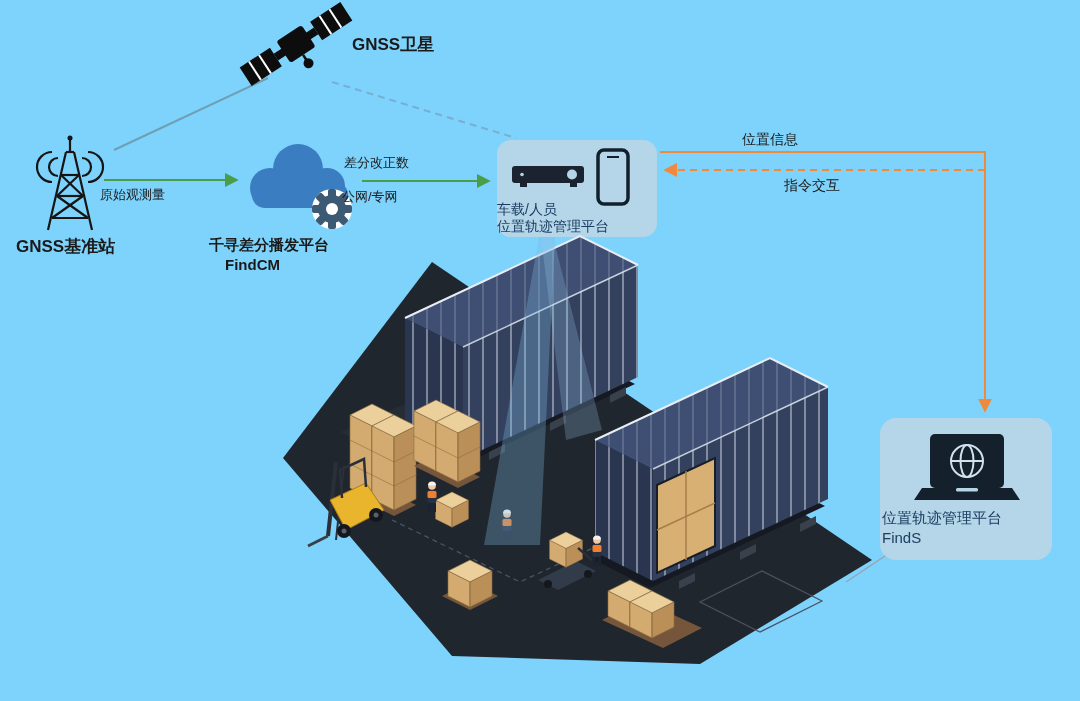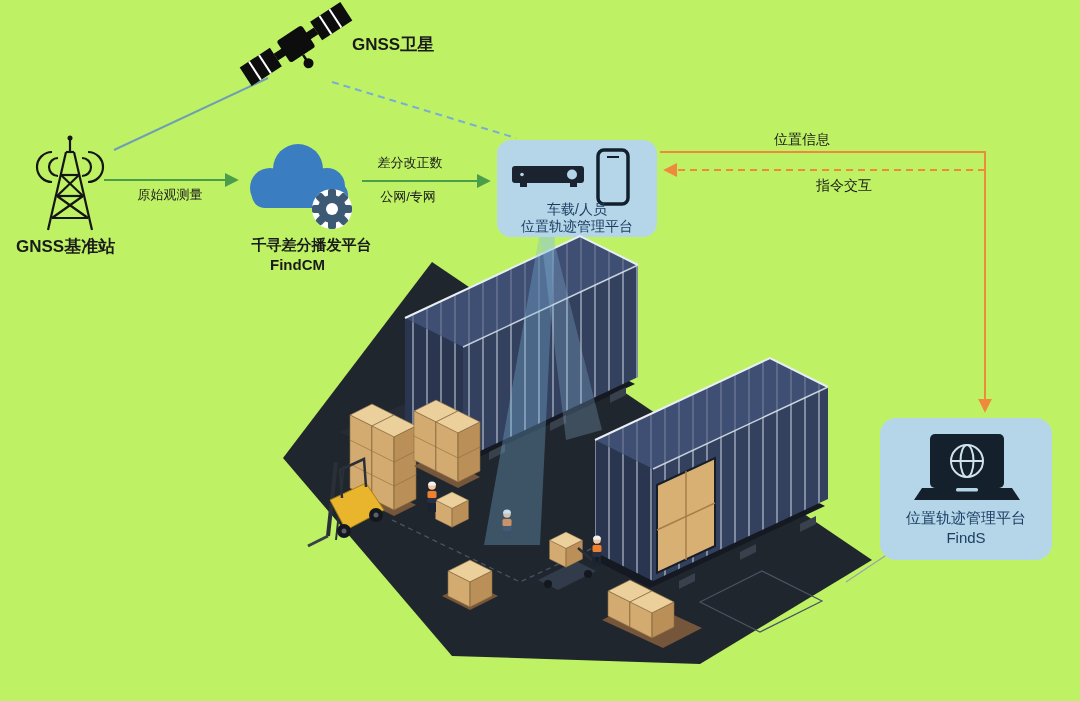--- a/index.html
+++ b/index.html
@@ -1,21 +1,21 @@
 <!DOCTYPE html>
 <html><head>
 <meta charset="utf-8">
 <style>
   *{margin:0;padding:0;box-sizing:border-box}
   html,body{width:1080px;height:701px;background:#ffffff;overflow:hidden;
     font-family:"Liberation Sans",sans-serif;}
-  .stage{position:relative;width:1080px;height:701px;background:#bef264}
+  .stage{position:relative;width:1080px;height:701px;background:#7dd3fc}
   svg.scene{position:absolute;left:0;top:0;width:1080px;height:701px}
   .lbl{position:absolute;color:#1a1a1a;white-space:nowrap;line-height:1.25}
-  .center{text-align:center}
+  .center{}
   .bold{font-weight:700}
   .navy{color:#1c3e63;font-weight:400}
   .fs17{font-size:17px}.fs15{font-size:15px}.fs14{font-size:14px}.fs13{font-size:13px}
 </style>
 </head>
 <body>
 
 <div class="stage">
 
 <svg class="scene" viewBox="0 0 1080 701">
@@ -244,21 +244,21 @@
       <polygon points="539,237 555,237 540,545 484,545" fill="rgba(125,185,225,0.32)"></polygon>
       <polygon points="541,237 553,237 602,430 566,440" fill="rgba(150,200,235,0.25)"></polygon>
     </g>
   </g>
 </svg>
 
 <div class="lbl fs17 bold" style="left:352px;top:34px">GNSS卫星</div>
 <div class="lbl fs17 bold" style="left:16px;top:236px">GNSS基准站</div>
 <div class="lbl fs13 center" style="left:100px;top:187px;width:140px">原始观测量</div>
 
-<div class="lbl fs15 bold center" style="left:239px;top:236px;width:145px">千寻差分播发平台</div>
+<div class="lbl fs15 bold center" style="left:209px;top:236px;width:145px">千寻差分播发平台</div>
 <div class="lbl fs15 bold center" style="left:225px;top:256px;width:145px">FindCM</div>
 
 <div class="lbl fs13 center" style="left:344px;top:155px;width:132px">差分改正数</div>
 <div class="lbl fs13 center" style="left:342px;top:189px;width:132px">公网/专网</div>
 
 <div class="lbl fs14 navy center" style="left:497px;top:201px;width:160px">车载/人员</div>
 <div class="lbl fs14 navy center" style="left:497px;top:218px;width:160px">位置轨迹管理平台</div>
 
 <div class="lbl fs14 center" style="left:742px;top:131px;width:120px">位置信息</div>
 <div class="lbl fs14 center" style="left:784px;top:177px;width:120px">指令交互</div>

